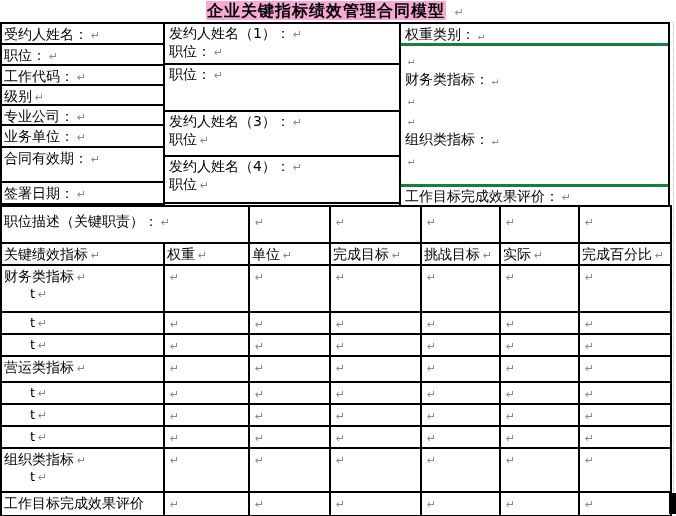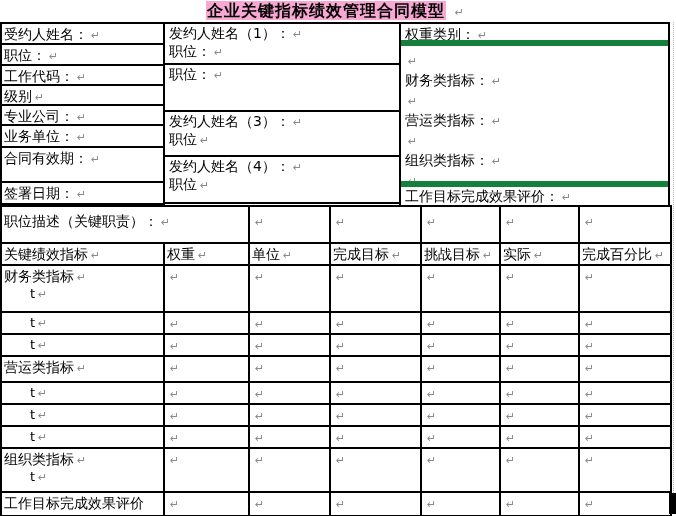--- a/index.html
+++ b/index.html
@@ -21,21 +21,21 @@
   .colA { width:161px; display:flex; flex-direction:column; }
   .colB { width:236px; box-sizing:border-box; border-left:2px solid #000;
           display:flex; flex-direction:column; }
   .colC { flex:1; box-sizing:border-box; border-left:2px solid #000;
           display:flex; flex-direction:column; }
   .rowA { box-sizing:border-box; border-bottom:2px solid #000; padding:2px 0 0 2px;
           line-height:17px; white-space:nowrap; overflow:hidden; }
   .cellB { box-sizing:border-box; border-bottom:2px solid #000; padding:1px 0 0 4px;
            line-height:21px; white-space:nowrap; overflow:hidden; }
   .cellC { box-sizing:border-box; padding:2px 0 0 4px; white-space:nowrap; overflow:hidden; }
-  .cellC.bordered { border-bottom:6px solid #15803d; }
+  .cellC.bordered { border-bottom:3px solid #15803d;font-family:Liberation Mono, monospace; }
   .notes { padding-top:4px; }
   .notes .line { height:20px; line-height:20px; }
   .filler { flex:1; }
 
   
   table.kpi { position:absolute; top:205px; left:0; width:670px;
               border-collapse:collapse; table-layout:fixed; font-size:14px; }
   table.kpi td { border:2px solid #000; vertical-align:top; padding:2px 1px 0 2px;
                  overflow:hidden; white-space:nowrap; }
   tr.r-jd td { padding-top:6px; }
@@ -87,21 +87,20 @@
       </div>
       <div class="filler"></div>
     </div>
 
     <div class="colC">
       <div class="cellC bordered" style="height:22px"><span>权重类别：</span><span class="pil">↵</span></div>
       <div class="cellC bordered notes" style="height:141px">
         <div class="line"><span class="pil">↵</span></div>
         <div class="line"><span>财务类指标：</span><span class="pil">↵</span></div>
         <div class="line"><span class="pil">↵</span></div>
-        <div class="line"><span>营运类指标：</span><span class="pil">↵</span></div>
         <div class="line"><span class="pil">↵</span></div>
         <div class="line"><span>组织类指标：</span><span class="pil">↵</span></div>
         <div class="line"><span class="pil">↵</span></div>
       </div>
       <div class="cellC" style="height:18px;padding-top:1px"><span>工作目标完成效果评价：</span><span class="pil">↵</span></div>
     </div>
   </div>
 
   <table class="kpi">
     <colgroup>

